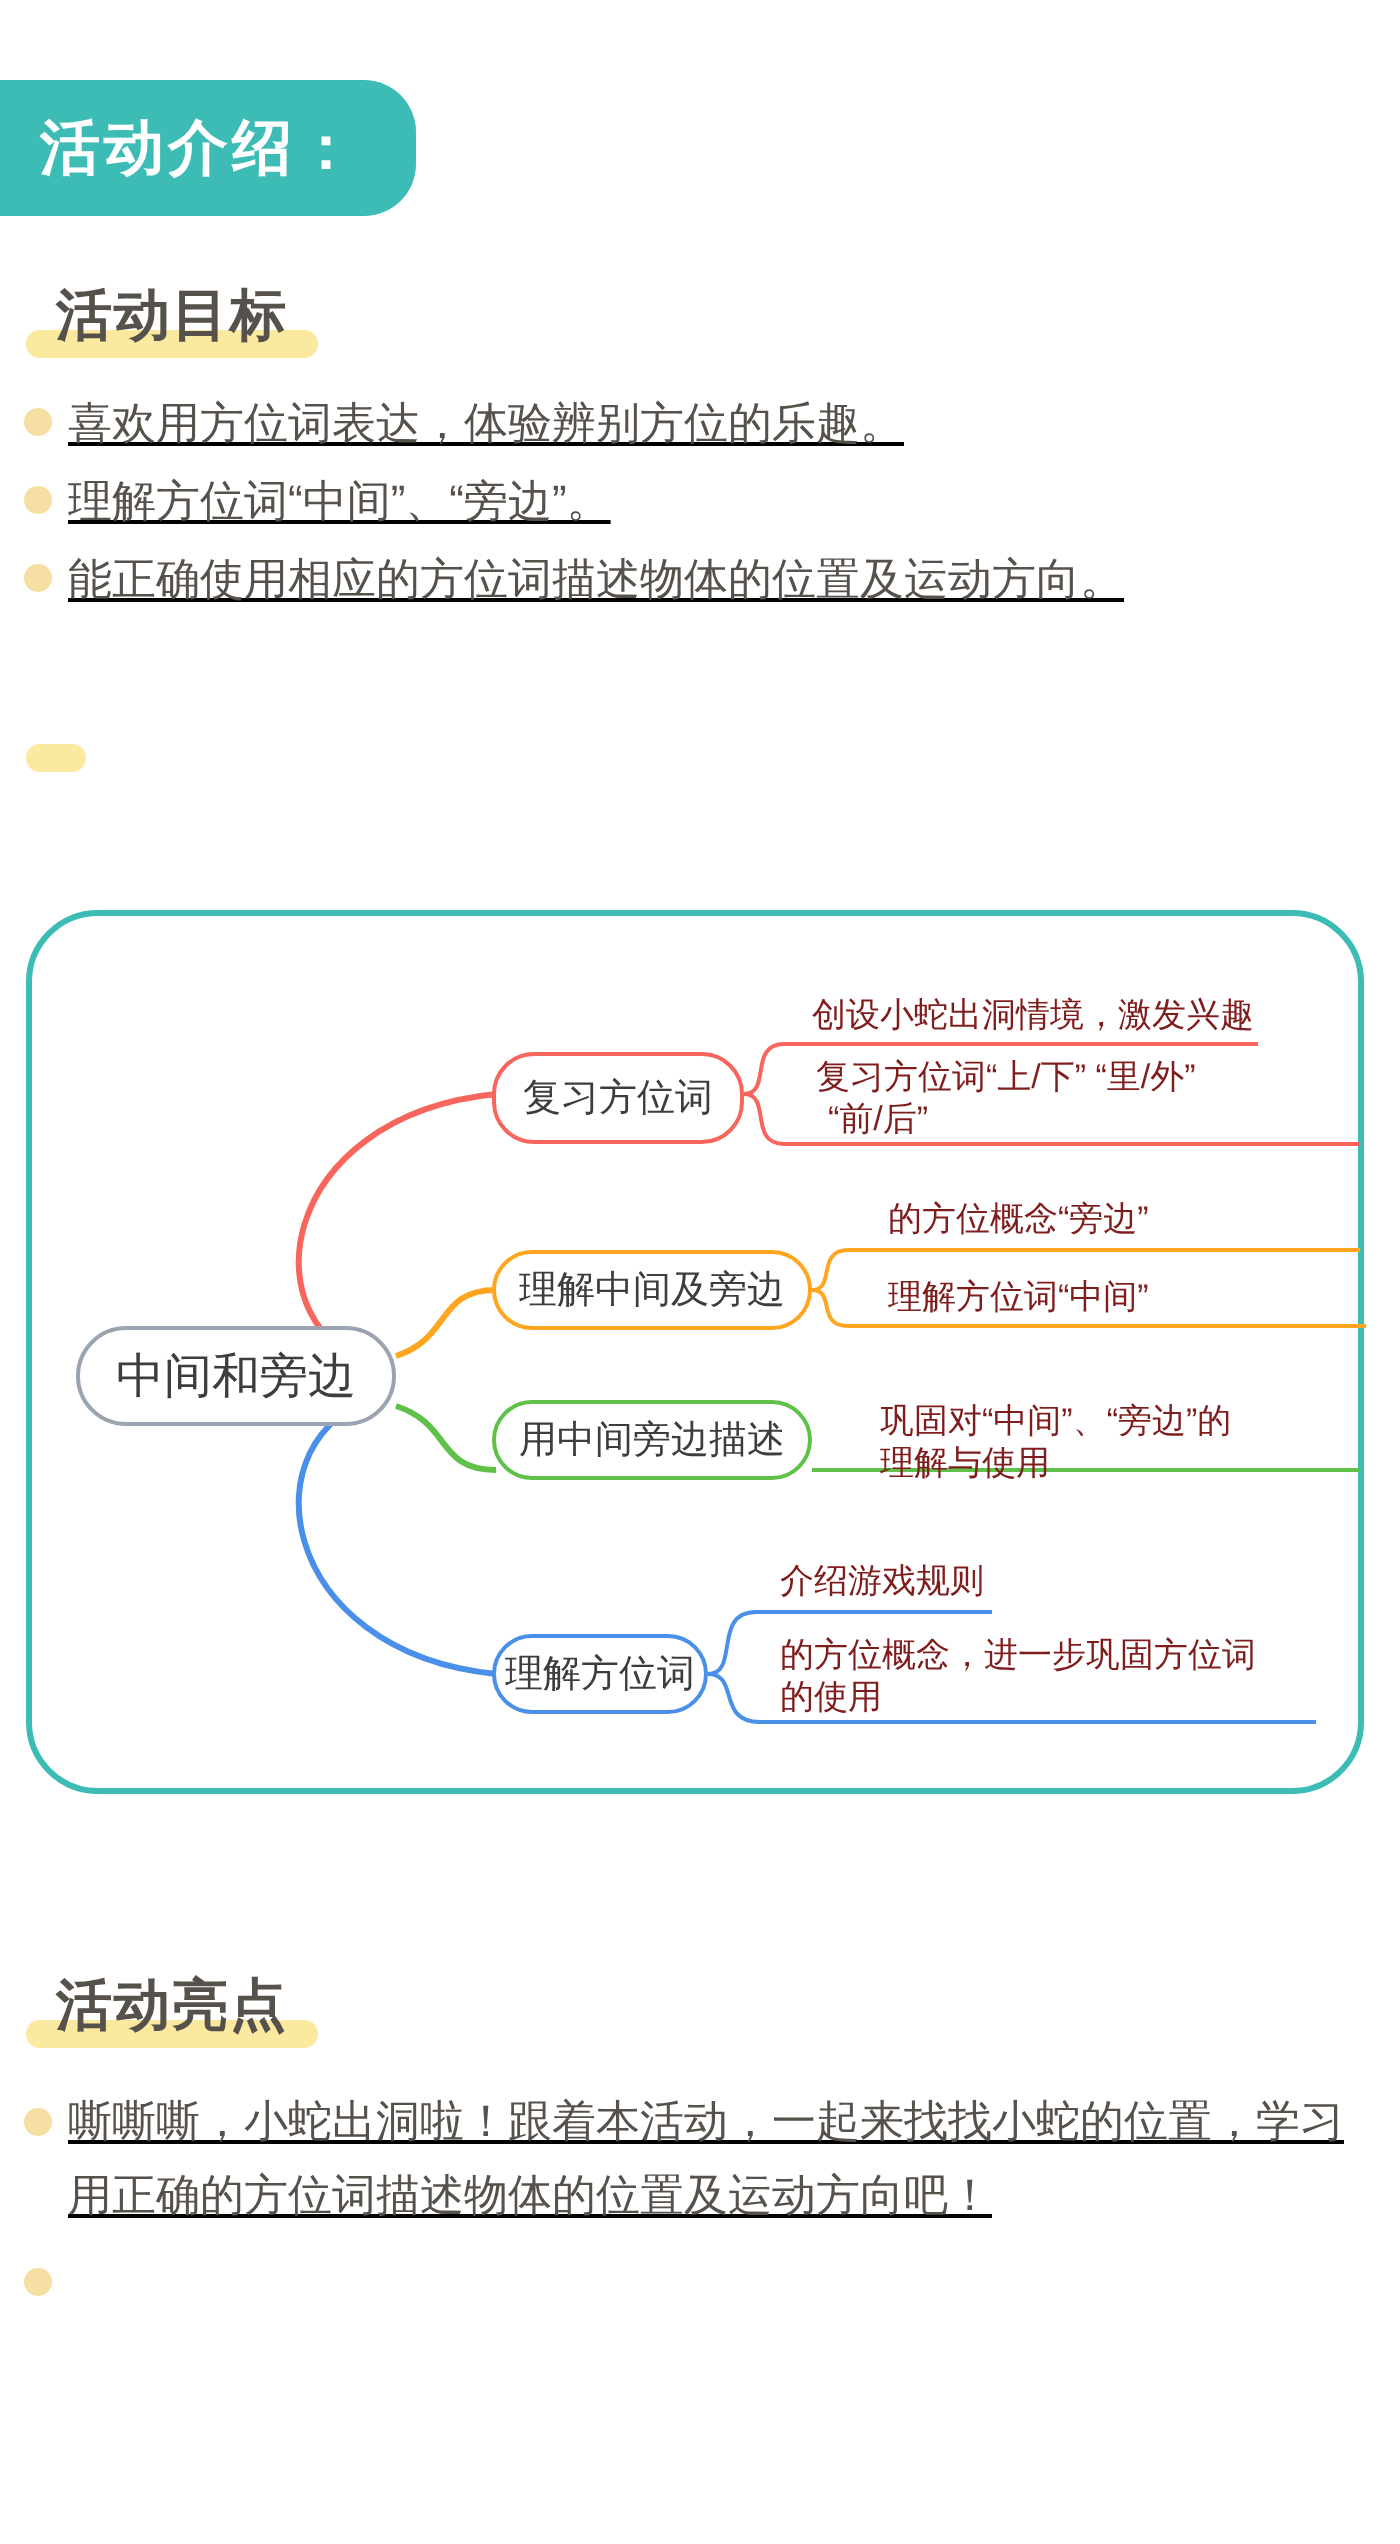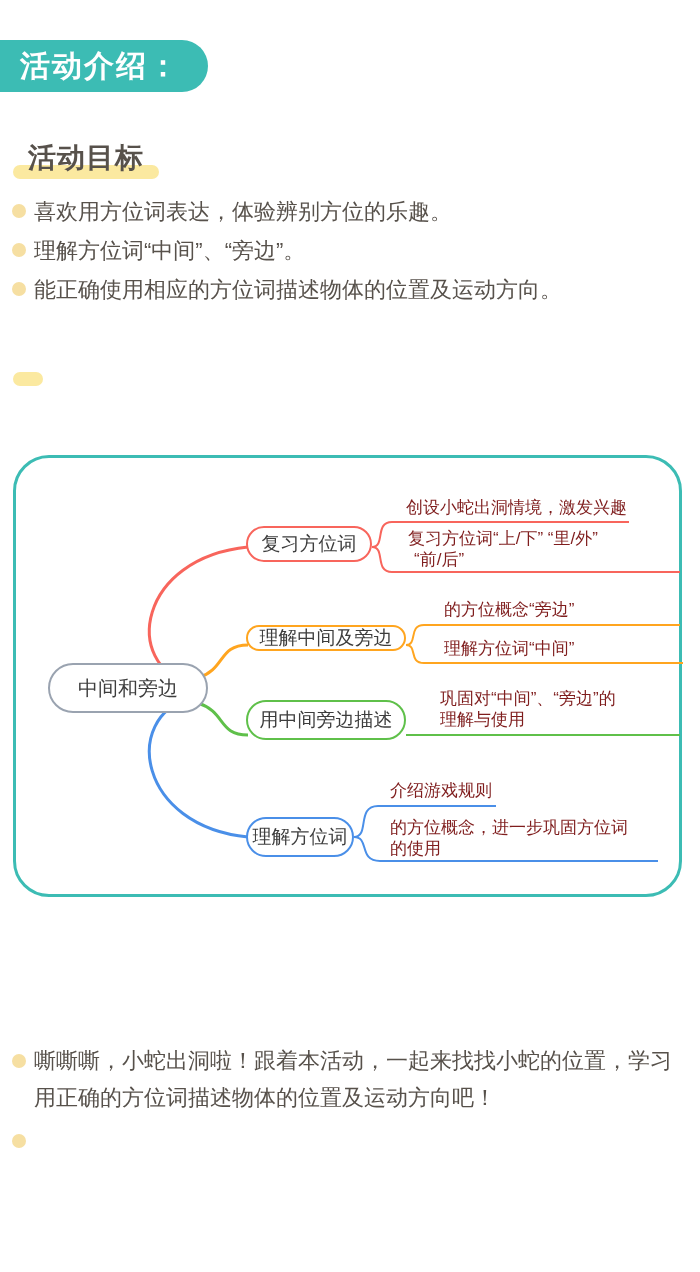--- a/index.html
+++ b/index.html
@@ -1,45 +1,45 @@
 <!DOCTYPE html>
 <html><head>
 <meta charset="utf-8">
 <style>
   html,body { margin:0; padding:0; background:#ffffff; }
   .page { position:relative; width:700px; height:1272px; background:#ffffff;
           font-family:"Liberation Sans", sans-serif; overflow:hidden; }
 
   
-  .banner { position:absolute; left:0; top:40px; height:52px; padding:0 28px 0 20px;
+  .banner { position:absolute; left:0; top:40px; height:68px; padding:0 28px 0 20px;
             border-radius:0 26px 26px 0; display:flex; align-items:center; }
   .banner-label { color:#ffffff; font-size:30px; font-weight:700; letter-spacing:2px; }
 
   
   .heading { position:absolute; left:28px; display:inline-block;text-align:right; }
   .heading .ht { position:relative; z-index:1; font-size:28px; font-weight:700;
                  color:#57514B; letter-spacing:1px; }
   .heading .hl { position:absolute; z-index:0; left:-15px; right:-15px; bottom:-2px;
                  height:14px; border-radius:7px; }
 
   
-  .bullets { position:absolute; left:12px; width:678px; list-style:none; margin:0; padding:0; }
+  .bullets { position:absolute; left:12px; width:678px; list-style:none; margin:0; padding:0;text-decoration:underline; }
   .bullets li { position:relative; padding-left:22px; font-size:22px; color:#57514B; }
   .goals-list li { line-height:39px; }
   .hl-list li { line-height:37px; margin-bottom:6px; }
   .dot { position:absolute; left:0; top:12px; width:14px; height:14px; border-radius:50%; }
 
   
   .mindmap { position:absolute; left:13px; top:455px; width:669px; height:442px;
              border:3px solid; border-radius:36px; background:#ffffff; box-sizing:border-box; }
   .mindmap svg { position:absolute; left:0; top:0; }
-  .rootnode { position:absolute; left:32px; top:205px; width:160px; height:50px;
+  .rootnode { position:absolute; left:22px; top:205px; width:160px; height:50px;
               background:#fff; border:2px solid; border-radius:26px; box-sizing:border-box;
               display:flex; align-items:center; justify-content:center;
-              font-size:20px; color:#3d3d3d; z-index:2; }
+              font-size:24px; color:#3d3d3d; z-index:2; }
   .bnode { position:absolute; background:#fff; border:2px solid; border-radius:21px;
            box-sizing:border-box; display:flex; align-items:center; justify-content:center;
            font-size:19px; color:#3d3d3d; z-index:2; }
   .child { position:absolute; font-size:17px; color:#7f1d1d; line-height:21px;
            white-space:nowrap; z-index:2; }
 </style>
 </head>
 <body>
 
 <div class="page">
@@ -87,51 +87,55 @@
       <path d="M 390 187 C 402 187, 392 205, 408 205 L 667 205" fill="none" stroke-width="2" stroke="#FFA51F"></path>
 
       <path d="M 390 277 L 664 277" fill="none" stroke-width="2" stroke="#5FC04A"></path>
 
       <path d="M 338 379 C 354 379, 340 348, 362 348 L 480 348" fill="none" stroke-width="2" stroke="#4A8FE8"></path>
       <path d="M 338 379 C 354 379, 342 403, 364 403 L 642 403" fill="none" stroke-width="2" stroke="#4A8FE8"></path>
     </svg>
 
     <div class="rootnode" style="border-color: rgb(154, 163, 176);">中间和旁边</div>
 
-    <div class="bnode" style="left: 230px; top: 68px; width: 126px; height: 36px; border-color: rgb(248, 101, 92);">复习方位词</div>
-    <div class="bnode" style="left: 230px; top: 167px; width: 160px; height: 26px; border-color: rgb(255, 165, 31);">理解中间及旁边</div>
+    <div class="bnode" style="left: 230px; top: 68px; width: 126px; height: 46px; border-color: rgb(248, 101, 92);">复习方位词</div>
+    <div class="bnode" style="left: 230px; top: 167px; width: 160px; height: 40px; border-color: rgb(255, 165, 31);">理解中间及旁边</div>
     <div class="bnode" style="left: 230px; top: 242px; width: 160px; height: 40px; border-color: rgb(95, 192, 74);">用中间旁边描述</div>
     <div class="bnode" style="left: 230px; top: 359px; width: 108px; height: 40px; border-color: rgb(74, 143, 232);">理解方位词</div>
 
     <div class="child" style="left:390px; top:39px">
       <div>创设小蛇出洞情境，激发兴趣</div>
     </div>
     <div class="child" style="left:392px; top:70px">
       <div>复习方位词“上/下” “里/外”</div>
       <div style="padding-left:6px">“前/后”</div>
     </div>
     <div class="child" style="left:428px; top:141px">
       <div>的方位概念“旁边”</div>
     </div>
     <div class="child" style="left:428px; top:180px">
       <div>理解方位词“中间”</div>
     </div>
-    <div class="child" style="left:424px; top:230px">
+    <div class="child" style="left:424px; top:242px">
       <div>巩固对“中间”、“旁边”的</div>
       <div>理解与使用</div>
     </div>
     <div class="child" style="left:374px; top:322px">
       <div>介绍游戏规则</div>
     </div>
     <div class="child" style="left:374px; top:359px">
       <div>的方位概念，进一步巩固方位词</div>
       <div>的使用</div>
     </div>
   </div>
 
+  <div class="heading" style="top:984px">
+    <span class="hl" style="background-color: rgb(251, 233, 160);"></span>
+    <span class="ht">活动亮点</span>
+  </div>
 
   <ul class="bullets hl-list" style="top:1042px">
     <li>
       <span class="dot" style="background-color: rgb(246, 223, 162);"></span>
       <span>嘶嘶嘶，小蛇出洞啦！跟着本活动，一起来找找小蛇的位置，学习用正确的方位词描述物体的位置及运动方向吧！</span>
     </li>
     <li>
       <span class="dot" style="background-color: rgb(246, 223, 162);"></span>
     </li>
   </ul>

